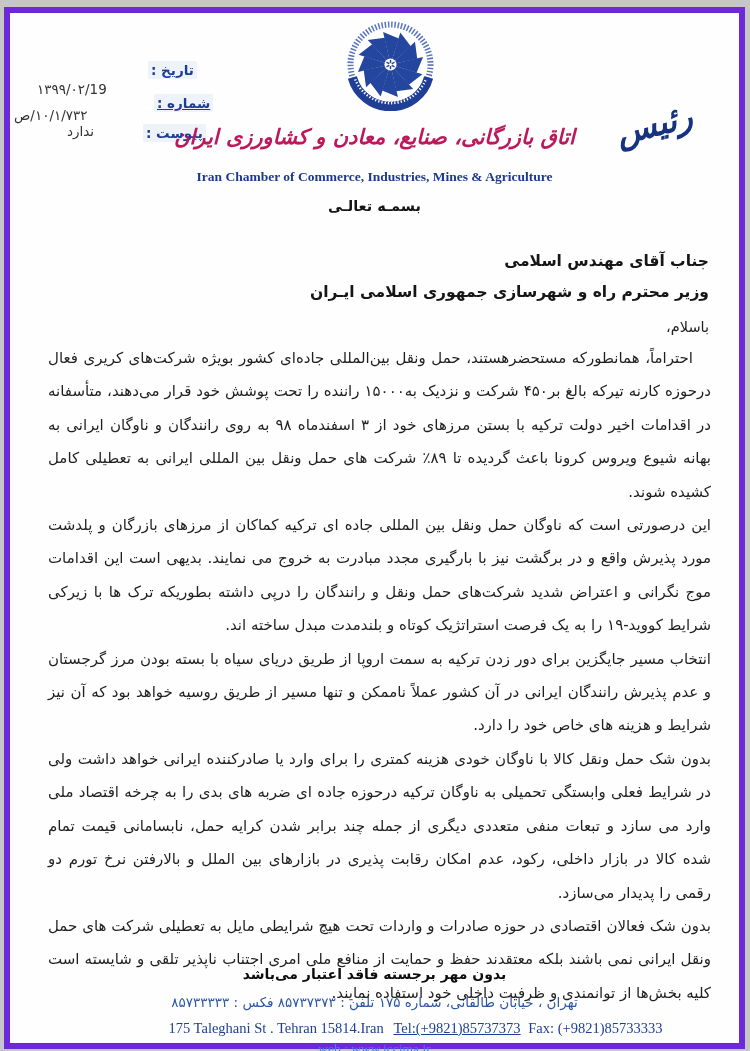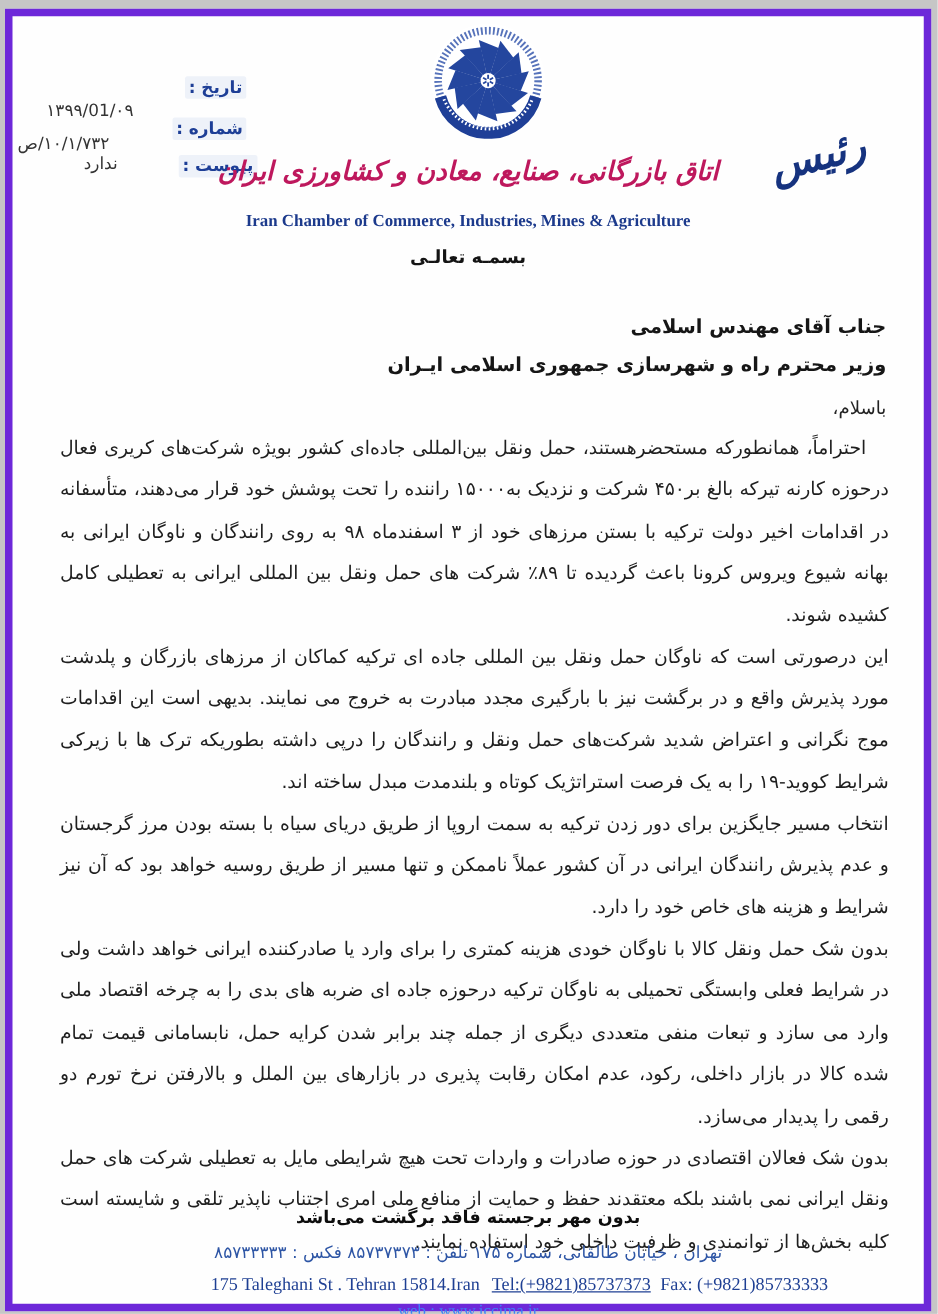--- a/index.html
+++ b/index.html
@@ -16,21 +16,21 @@
   }
   
   .meta{position:absolute;left:0;top:0;width:210px;height:150px;}
   .meta .lbl{
     position:absolute;font-weight:bold;font-size:13.5px;color:#1d3e96;
     background:#eef2f9;padding:1px 3px;border-radius:2px;direction:rtl;
   }
   .meta .val{position:absolute;font-size:13.5px;color:#333;direction:rtl;}
   .lbl-date{left:138px;top:48px;}
   .val-date{left:27px;top:68px;}
-  .lbl-num{left:128px;top:81px;}
+  .lbl-num{left:144px;top:81px;text-decoration:underline;}
   .val-num{left:4px;top:94px;}
   .lbl-att{left:133px;top:111px;}
   .val-att{left:57px;top:110px;}
   
   .logo{position:absolute;left:334px;top:5px;width:93px;height:93px;}
   
   .org-fa{
     position:absolute;left:0;top:112px;width:100%;text-align:center;
     font-size:21px;font-weight:bold;font-style:italic;color:#be185d;direction:rtl;
     letter-spacing:-0.5px;
@@ -92,21 +92,21 @@
   }
 </style>
 </head>
 <body>
 
 <div class="scan">
   <div class="page">
 
     <div class="meta">
       <span class="lbl lbl-date">تاریخ :</span>
-      <span class="val val-date">۱۳۹۹/01/۰۹</span>
+      <span class="val val-date">۱۳۹۹/۰۲/19</span>
       <span class="lbl lbl-num">شماره :</span>
       <span class="val val-num">۱۰/۱/۷۳۲/ص</span>
       <span class="lbl lbl-att">پیوست :</span>
       <span class="val val-att">ندارد</span>
     </div>
 
     <div class="logo">
       <svg viewBox="0 0 100 100" width="93" height="93" aria-hidden="true">
         <circle cx="50" cy="50" r="49" fill="#ffffff"></circle>
 
@@ -179,21 +179,21 @@
     <div class="salam">باسلام،</div>
 
     <div class="body">
       <p class="indent">احتراماً، همانطورکه مستحضرهستند، حمل ونقل بین‌المللی جاده‌ای کشور بویژه شرکت‌های کریری فعال درحوزه کارنه تیرکه بالغ بر۴۵۰ شرکت و نزدیک به۱۵۰۰۰ راننده را تحت پوشش خود قرار می‌دهند، متأسفانه در اقدامات اخیر دولت ترکیه با بستن مرزهای خود از ۳ اسفندماه ۹۸ به روی رانندگان و ناوگان ایرانی به بهانه شیوع ویروس کرونا باعث گردیده تا ۸۹٪ شرکت های حمل ونقل بین المللی ایرانی به تعطیلی کامل کشیده شوند.</p>
       <p>این درصورتی است که ناوگان حمل ونقل بین المللی جاده ای ترکیه کماکان از مرزهای بازرگان و پلدشت مورد پذیرش واقع و در برگشت نیز با بارگیری مجدد مبادرت به خروج می نمایند. بدیهی است این اقدامات موج نگرانی و اعتراض شدید شرکت‌های حمل ونقل و رانندگان را درپی داشته بطوریکه ترک ها با زیرکی شرایط کووید-۱۹ را به یک فرصت استراتژیک کوتاه و بلندمدت مبدل ساخته اند.</p>
       <p>انتخاب مسیر جایگزین برای دور زدن ترکیه به سمت اروپا از طریق دریای سیاه با بسته بودن مرز گرجستان و عدم پذیرش رانندگان ایرانی در آن کشور عملاً ناممکن و تنها مسیر از طریق روسیه خواهد بود که آن نیز شرایط و هزینه های خاص خود را دارد.</p>
       <p>بدون شک حمل ونقل کالا با ناوگان خودی هزینه کمتری را برای وارد یا صادرکننده ایرانی خواهد داشت ولی در شرایط فعلی وابستگی تحمیلی به ناوگان ترکیه درحوزه جاده ای ضربه های بدی را به چرخه اقتصاد ملی وارد می سازد و تبعات منفی متعددی دیگری از جمله چند برابر شدن کرایه حمل، نابسامانی قیمت تمام شده کالا در بازار داخلی، رکود، عدم امکان رقابت پذیری در بازارهای بین الملل و بالارفتن نرخ تورم دو رقمی را پدیدار می‌سازد.</p>
       <p>بدون شک فعالان اقتصادی در حوزه صادرات و واردات تحت هیچ شرایطی مایل به تعطیلی شرکت های حمل ونقل ایرانی نمی باشند بلکه معتقدند حفظ و حمایت از منافع ملی امری اجتناب ناپذیر تلقی و شایسته است کلیه بخش‌ها از توانمندی و ظرفیت داخلی خود استفاده نمایند.</p>
     </div>
 
-    <div class="foot-note">بدون مهر برجسته فاقد برگشت می‌باشد</div>
+    <div class="foot-note">بدون مهر برجسته فاقد اعتبار می‌باشد</div>
     <div class="foot-fa">تهران ، خیابان طالقانی، شماره ۱۷۵  تلفن : ۸۵۷۳۷۳۷۳  فکس : ۸۵۷۳۳۳۳۳</div>
     <div class="foot-en">
       <span class="addr">175 Taleghani St . Tehran  15814.Iran</span>
       <span class="tel">Tel:(+9821)85737373</span>
       <span>Fax: (+9821)85733333</span>
     </div>
     <div class="foot-web">web : www.iccima.ir</div>
 
   </div>
 </div>

